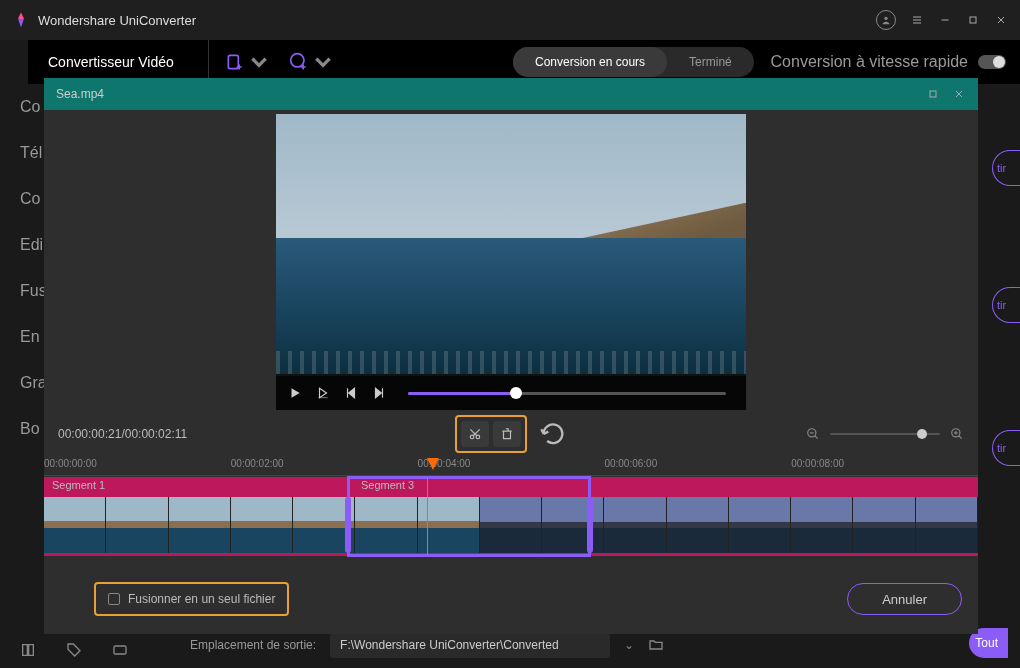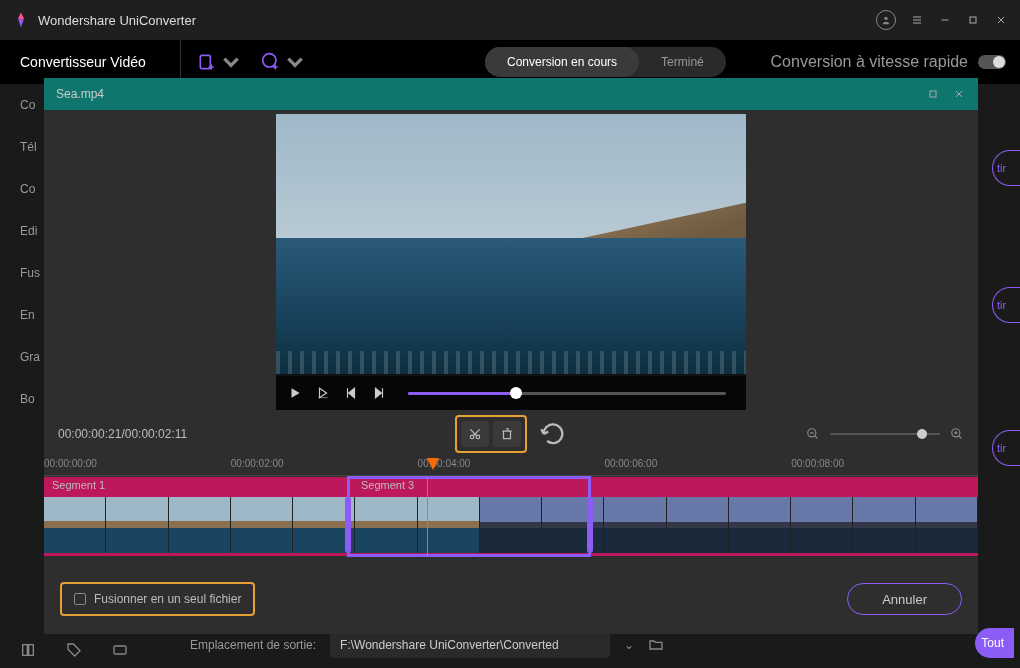--- a/index.html
+++ b/index.html
@@ -8,35 +8,35 @@
   
   .app-bar { height: 40px; background: #1f1f1f; display: flex; align-items: center; padding: 0 12px; }
   .app-logo { width: 18px; height: 18px; margin-right: 8px; }
   .app-title { font-size: 13px; color: #ddd; }
   .app-bar-right { margin-left: auto; display: flex; align-items: center; gap: 14px; }
   .win-btn { width: 14px; height: 14px; display: flex; align-items: center; justify-content: center; cursor: pointer; color: #aaa; }
   .win-btn svg { width: 12px; height: 12px; }
   .user-circle { width: 20px; height: 20px; border: 1.5px solid #888; border-radius: 50%; display:flex; align-items:center; justify-content:center; }
   
   
-  .tool-row { height: 44px; background: #000; display: flex; align-items: center; }
+  .tool-row { height: 44px; background: #000; display: flex; align-items: center; margin-left: 28px; }
   .tab-label { width: 180px; padding-left: 20px; font-size: 14px; color: #fff; font-weight: 500; }
   .tool-icons { display: flex; align-items: center; gap: 20px; padding-left: 16px; border-left: 1px solid #333; height: 100%; }
   .tool-icon { color: #8b5cf6; display: flex; align-items: center; gap: 4px; cursor: pointer; }
   .tool-icon svg { width: 20px; height: 20px; }
   .pill-tabs { margin-left: 180px; display: flex; background: #2a2a2a; border-radius: 16px; height: 30px; align-items: center; }
   .pill-tab { padding: 0 22px; font-size: 12px; color: #999; cursor: pointer; border-radius: 16px; height: 100%; display:flex; align-items:center; }
   .pill-tab.active { background: #3a3a3a; color: #fff; }
   .speed-label { margin-left: auto; font-size: 16px; color: #999; margin-right: 10px; }
   .toggle { width: 28px; height: 14px; background: #555; border-radius: 7px; margin-right: 14px; position: relative; cursor:pointer; }
   .toggle::after { content:''; position:absolute; width:12px; height:12px; background:#ddd; border-radius:50%; top:1px; right:1px; }
   
   
   .sidebar { position: absolute; left: 0; top: 84px; width: 44px; height: 560px; }
-  .side-item { font-size: 12px; color: #999; padding: 14px 0 14px 20px; white-space: nowrap; }
+  .side-item { font-size: 16px; color: #999; padding: 14px 0 14px 20px; white-space: nowrap; }
   .bottom-icons { position:absolute; bottom:10px; left:20px; display:flex; gap:30px; color:#888; }
   .bottom-icons svg { width:16px; height:16px; }
   
   
   .convert-peek { position:absolute; right:0; top:140px; width:28px; height:36px; background:#8b5cf6; border-radius:18px 0 0 18px; display:flex; align-items:center; justify-content:flex-start; padding-left:4px; font-size:11px; color:#fff; }
   .convert-peek.outline { background:transparent; border:1px solid #8b5cf6; border-right:none; color:#8b5cf6; }
   
   
   .editor { position: absolute; left: 44px; top: 78px; width: 934px; height: 556px; background: #2e2e2e; display: flex; flex-direction: column; }
   .editor-header { height: 32px; display: flex; align-items: center; padding: 0 12px; background:#0f766e; }
@@ -82,36 +82,36 @@
   .thumb.dusk { background: linear-gradient(#6878a8 0 45%, #333848 45% 55%, #1a2a3a 55% 100%); }
   .seg-select { position:absolute; top:0; left:32.5%; width:26%; height:100%; border:2px solid #8b5cf6; box-shadow:0 0 0 1px #8b5cf6; pointer-events:none; }
   .seg-handle { position:absolute; top:20px; width:6px; height:56px; background:#8b5cf6; border-radius:3px; }
   .seg-handle.l { left:32.5%; transform:translateX(-50%); }
   .seg-handle.r { left:58.5%; transform:translateX(-50%); }
   .playhead { position:absolute; left:41%; top:0; bottom:0; width:1px; background:#ff6a00; }
   .divider { position:absolute; left:32.7%; top:0; bottom:0; width:1px; background:#111; }
   .divider2 { position:absolute; left:58.3%; top:0; bottom:0; width:1px; background:#111; }
   
   
-  .editor-footer { margin-top:auto; display:flex; align-items:center; padding: 14px 16px 18px 16px; gap:12px; }
+  .editor-footer { margin-top:auto; display:flex; align-items:center; padding: 14px 16px 18px 16px; gap:12px;margin-left:34px; }
   .merge-box { border:2px solid #e8a035; border-radius:4px; padding:8px 12px; display:flex; align-items:center; gap:8px; }
   .chk { width:12px; height:12px; border:1px solid #888; border-radius:2px; }
   .merge-txt { font-size:12px; color:#bbb; }
   .footer-spacer { flex:1; }
   .ok-wrap { border:2px solid #e8a035; border-radius:4px; padding:4px; }
   .btn { height:32px; padding:0 34px; border-radius:16px; font-size:13px; display:flex; align-items:center; cursor:pointer; }
   .btn.ok { background:#8b5cf6; color:#fff; }
   .btn.cancel { border:1px solid #8b5cf6; color:#ccc; background:transparent; }
   
   
   .output-row { position:absolute; bottom:10px; left:190px; display:flex; align-items:center; gap:14px; font-size:12px; color:#999; }
   .output-field { background:#2a2a2a; border:none; color:#ccc; font-size:12px; padding:6px 10px; width:280px; border-radius:4px; }
   .dropdown-caret { color:#888; }
   .folder-ic { color:#888; cursor:pointer; }
-  .tout-btn { position:absolute; right:6px; bottom:10px; background:#8b5cf6; color:#fff; font-size:12px; padding:8px 10px 8px 6px; border-radius:16px 0 0 16px; }
+  .tout-btn { position:absolute; right:12px; bottom:10px; background:#8b5cf6; color:#fff; font-size:12px; padding:8px 10px 8px 6px; border-radius:16px 0 0 16px; }
 </style>
 </head>
 <body>
 
 <div class="app-bar">
   <svg class="app-logo" viewBox="0 0 24 24">
       <path fill="#ff4d8d" d="M12 2l4 8-4 2-4-2z"></path>
       <path fill="#8b5cf6" d="M8 10l4 2 4-2-4 12z"></path>
     </svg>
   <span class="app-title">Wondershare UniConverter</span>

